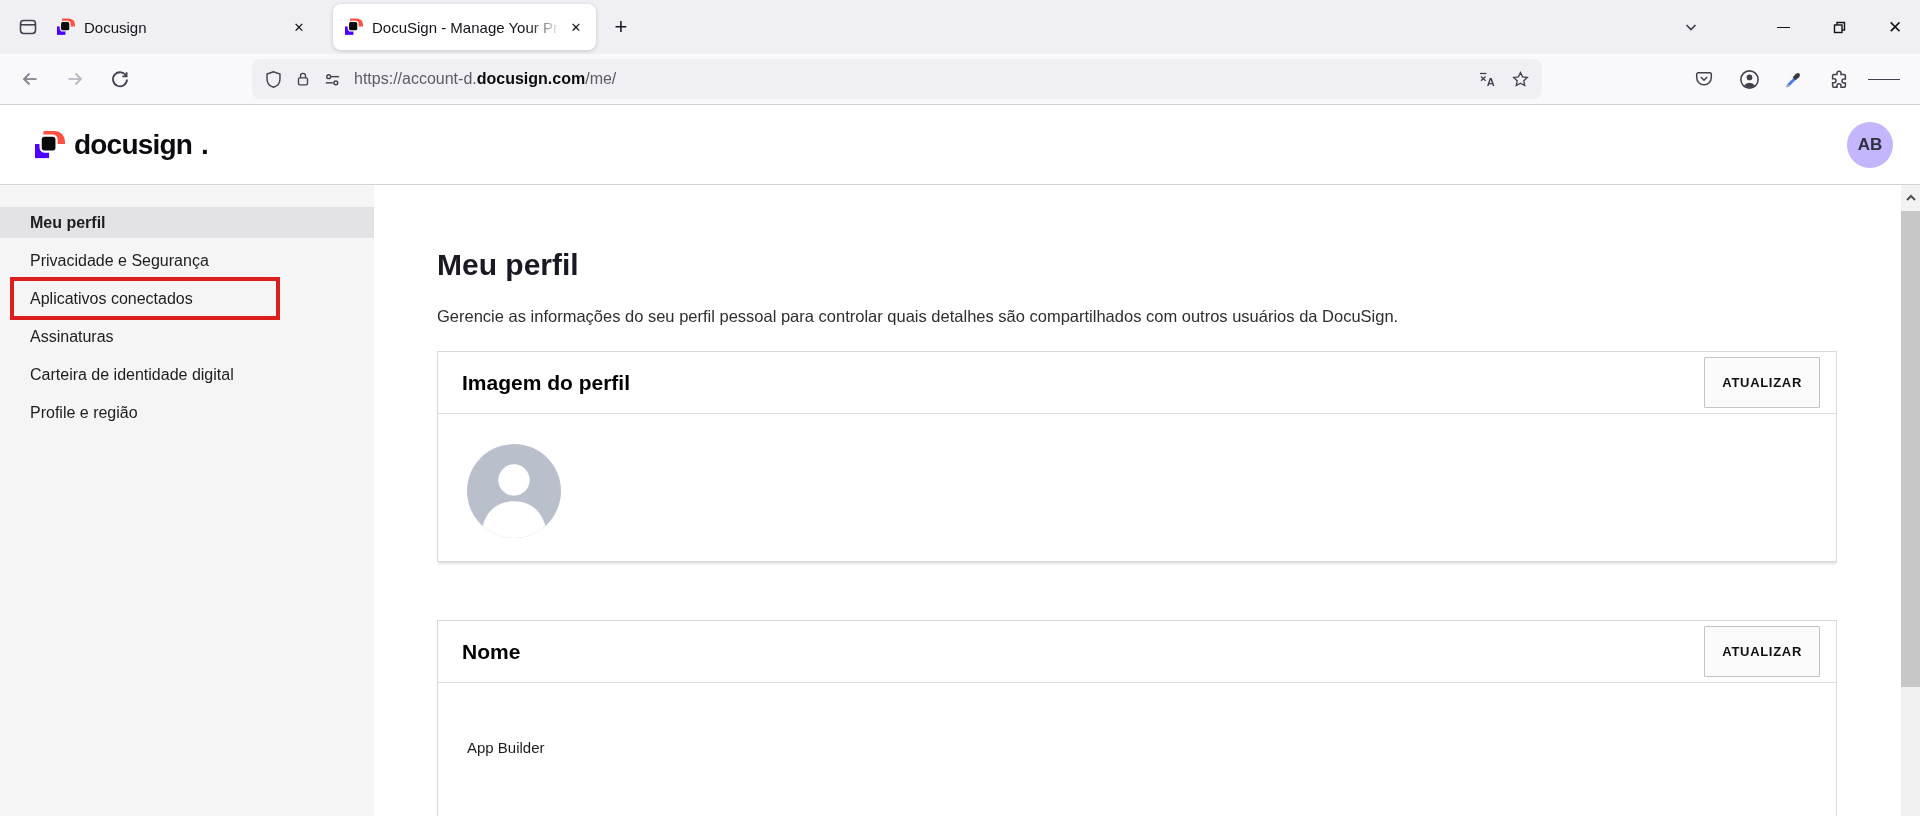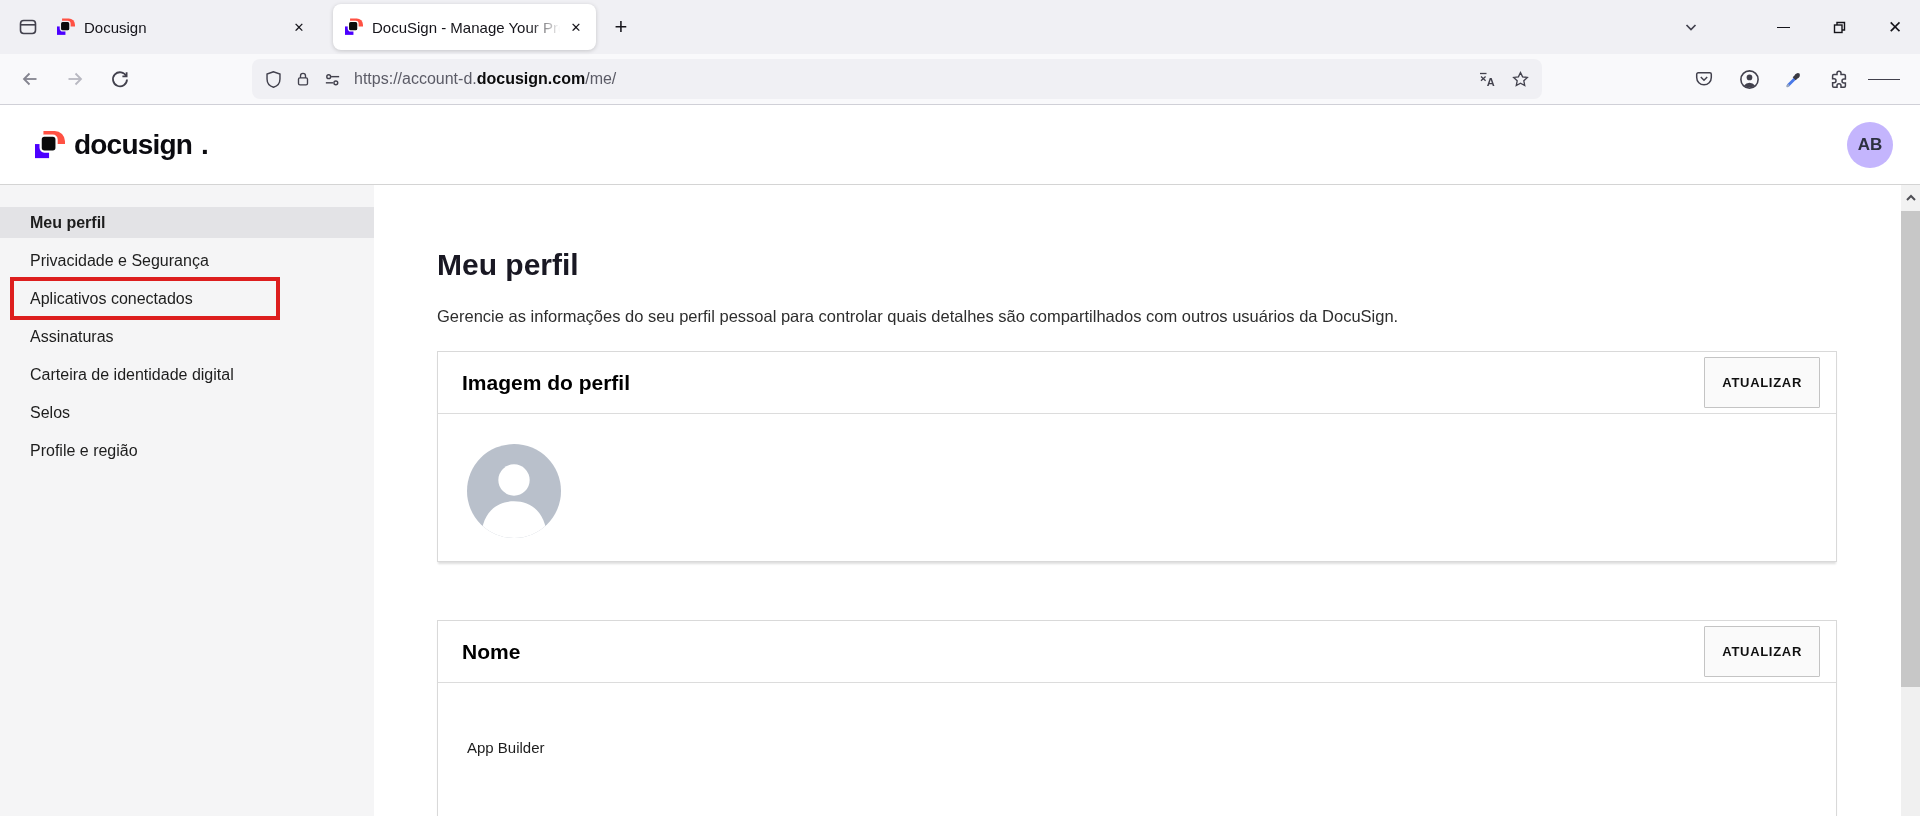--- a/index.html
+++ b/index.html
@@ -244,21 +244,20 @@
 </div>
 
 <div class="page">
 
   <div class="sidebar">
     <div class="side-item selected">Meu perfil</div>
     <div class="side-item">Privacidade e Segurança</div>
     <div class="side-item">Aplicativos conectados</div>
     <div class="side-item">Assinaturas</div>
     <div class="side-item">Carteira de identidade digital</div>
-    <div class="side-item">Selos</div>
     <div class="side-item">Profile e região</div>
     <div class="annotation-box"></div>
   </div>
 
   <div class="content">
     <h1 class="page-title">Meu perfil</h1>
     <p class="page-desc">Gerencie as informações do seu perfil pessoal para controlar quais detalhes são compartilhados com outros usuários da DocuSign.</p>
 
     <div class="card card1">
       <div class="card-header">

